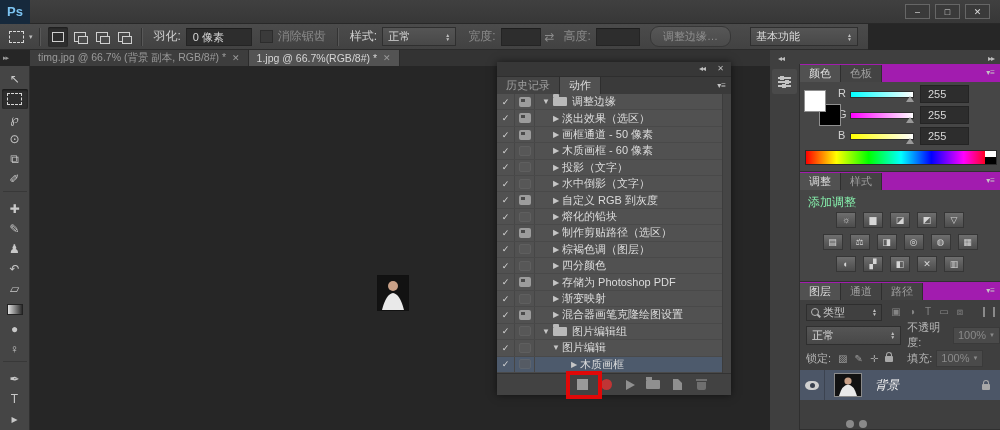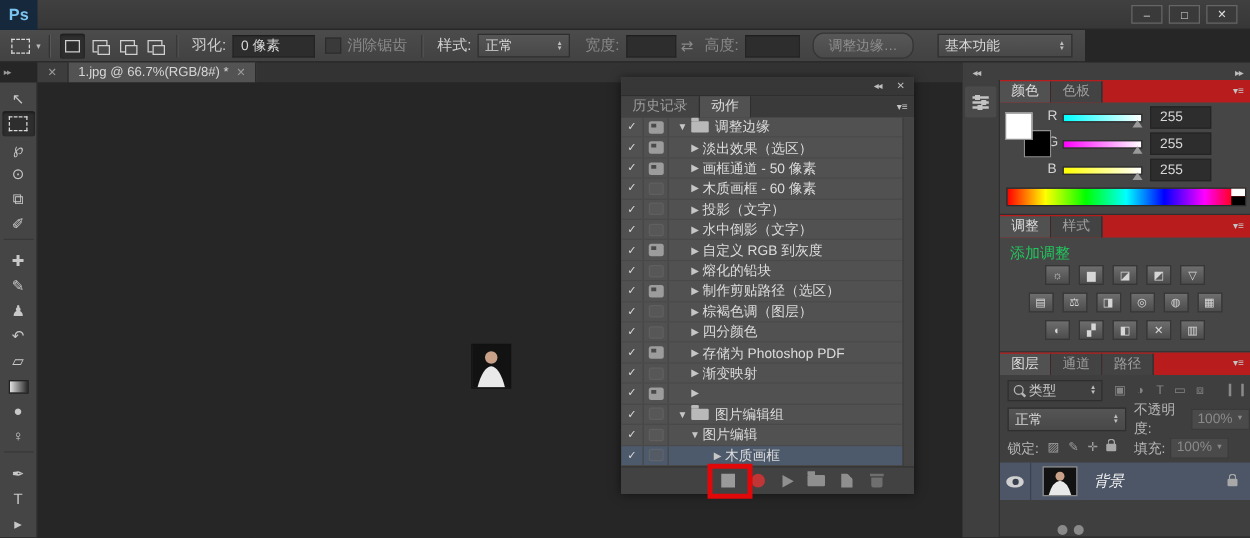--- a/index.html
+++ b/index.html
@@ -110,42 +110,42 @@
   #dock-strip{left:770px;top:64px;width:30px;height:366px;background:#3f3f3f;border-right:1px solid #2f2f2f;box-sizing:border-box;}
   #props-btn{position:absolute;left:2px;top:5px;width:25px;height:25px;background:#4a4a4a;border-radius:2px;
              display:flex;flex-direction:column;align-items:center;justify-content:center;gap:2px;}
   .pbar{width:13px;height:2px;background:#c4c4c4;position:relative;}
   .pbar::after{content:"";position:absolute;top:-1px;width:4px;height:4px;background:#c4c4c4;}
   .pbar.b1::after{left:2px;} .pbar.b2::after{left:7px;} .pbar.b3::after{left:4px;}
 
   
   #right-panels{left:800px;top:64px;width:200px;height:366px;background:#454545;}
   .rpanel{position:absolute;left:0;width:200px;background:#464646;border-bottom:1px solid #303030;box-sizing:border-box;}
-  .rp-tabs{height:18px;background:#b91c1c;display:flex;align-items:flex-end;position:relative;}
+  .rp-tabs{height:18px;background:#a21caf;display:flex;align-items:flex-end;position:relative;}
 
   
   #color-panel{top:0;height:108px;}
   .swatch{position:absolute;width:22px;height:22px;border:1px solid #909090;box-sizing:border-box;}
   #fg-swatch{left:4px;top:26px;background:#ffffff;z-index:2;}
   #bg-swatch{left:19px;top:40px;background:#000000;z-index:1;}
   .ch-row{position:absolute;left:0;width:200px;height:18px;}
   .ch-label{position:absolute;left:38px;top:2px;font-size:11px;color:#d2d2d2;}
   .ch-track{position:absolute;left:50px;top:6px;width:62px;height:5px;border:1px solid #2e2e2e;}
   .ch-thumb{position:absolute;left:106px;top:11px;width:0;height:0;
             border-left:4px solid transparent;border-right:4px solid transparent;border-bottom:6px solid #9a9a9a;}
   .ch-value{position:absolute;left:120px;top:0;width:40px;height:16px;background:#2d2d2d;border:1px solid #242424;
             color:#d8d8d8;font-size:11px;line-height:16px;padding-left:7px;}
   #spectrum{position:absolute;left:5px;top:86px;width:190px;height:13px;border:1px solid #2b2b2b;
     background:linear-gradient(to right,#ff0000,#ffff00 16%,#00ff00 33%,#00ffff 50%,#0000ff 66%,#ff00ff 83%,#ff0000 96%,#ff0000);}
   #spec-white{position:absolute;right:0;top:0;width:11px;height:6px;background:#fff;}
   #spec-black{position:absolute;right:0;bottom:0;width:11px;height:7px;background:#000;}
 
   
   #adjust-panel{top:108px;height:110px;}
-  #adj-title{position:absolute;left:8px;top:22px;font-size:12px;color:#22c55e;}
+  #adj-title{position:absolute;left:8px;top:22px;font-size:12px;color:#86efac;}
   .adj-row{position:absolute;left:0;width:200px;display:flex;justify-content:center;gap:7px;}
   .adj-icon{width:18px;height:14px;background:linear-gradient(#6e6e6e,#4c4c4c);border:1px solid #363636;
             display:flex;align-items:center;justify-content:center;font-size:9px;color:#d6d6d6;}
 
   
   #layers-panel{top:218px;height:148px;background:#3f3f3f;}
   #filter-row{position:absolute;left:0;top:20px;width:200px;height:20px;display:flex;align-items:center;}
   #filter-box{margin-left:6px;width:66px;height:15px;background:#404040;border:1px solid #2e2e2e;
               display:flex;align-items:center;gap:4px;padding:0 4px;font-size:11px;color:#c8c8c8;}
   .mag{width:6px;height:6px;border:1.5px solid #b5b5b5;border-radius:50%;position:relative;flex:0 0 auto;}
@@ -224,20 +224,21 @@
   <div id="refine-edge">调整边缘…</div>
   <div class="dropdown" id="workspace">
     <span>基本功能</span>
     <span class="spin"></span>
   </div>
 </div>
 
 <span id="toolbar-collapse" class="abs">▸▸</span>
 <div id="tabbar" class="abs">
     <div class="doc-tab">
+      <div class="tab-label">timg.jpg @ 66.7% (背景 副本, RGB/8#) *</div>
       <div class="tab-close">✕</div>
     </div>
     <div class="doc-tab active">
       <div class="tab-label">1.jpg @ 66.7%(RGB/8#) *</div>
       <div class="tab-close">✕</div>
     </div>
   </div>
 
 <div id="toolbar" class="abs">
     <div class="tool">
@@ -446,20 +447,21 @@
           <div class="lbl">渐变映射</div>
         </div>
       </div>
       <div class="act-row">
         <div class="chk">✓</div>
         <div class="dlgwrap">
           <div class="dlg-icon"></div>
         </div>
         <div class="row-main" style="padding-left: 15px;">
           <div class="arrow">▶</div>
+          <div class="lbl">混合器画笔克隆绘图设置</div>
         </div>
       </div>
       <div class="act-row">
         <div class="chk">✓</div>
         <div class="dlgwrap">
           <div class="dlg-empty"></div>
         </div>
         <div class="row-main" style="padding-left: 5px;">
           <div class="arrow">▼</div>
           <div class="folder"></div>

